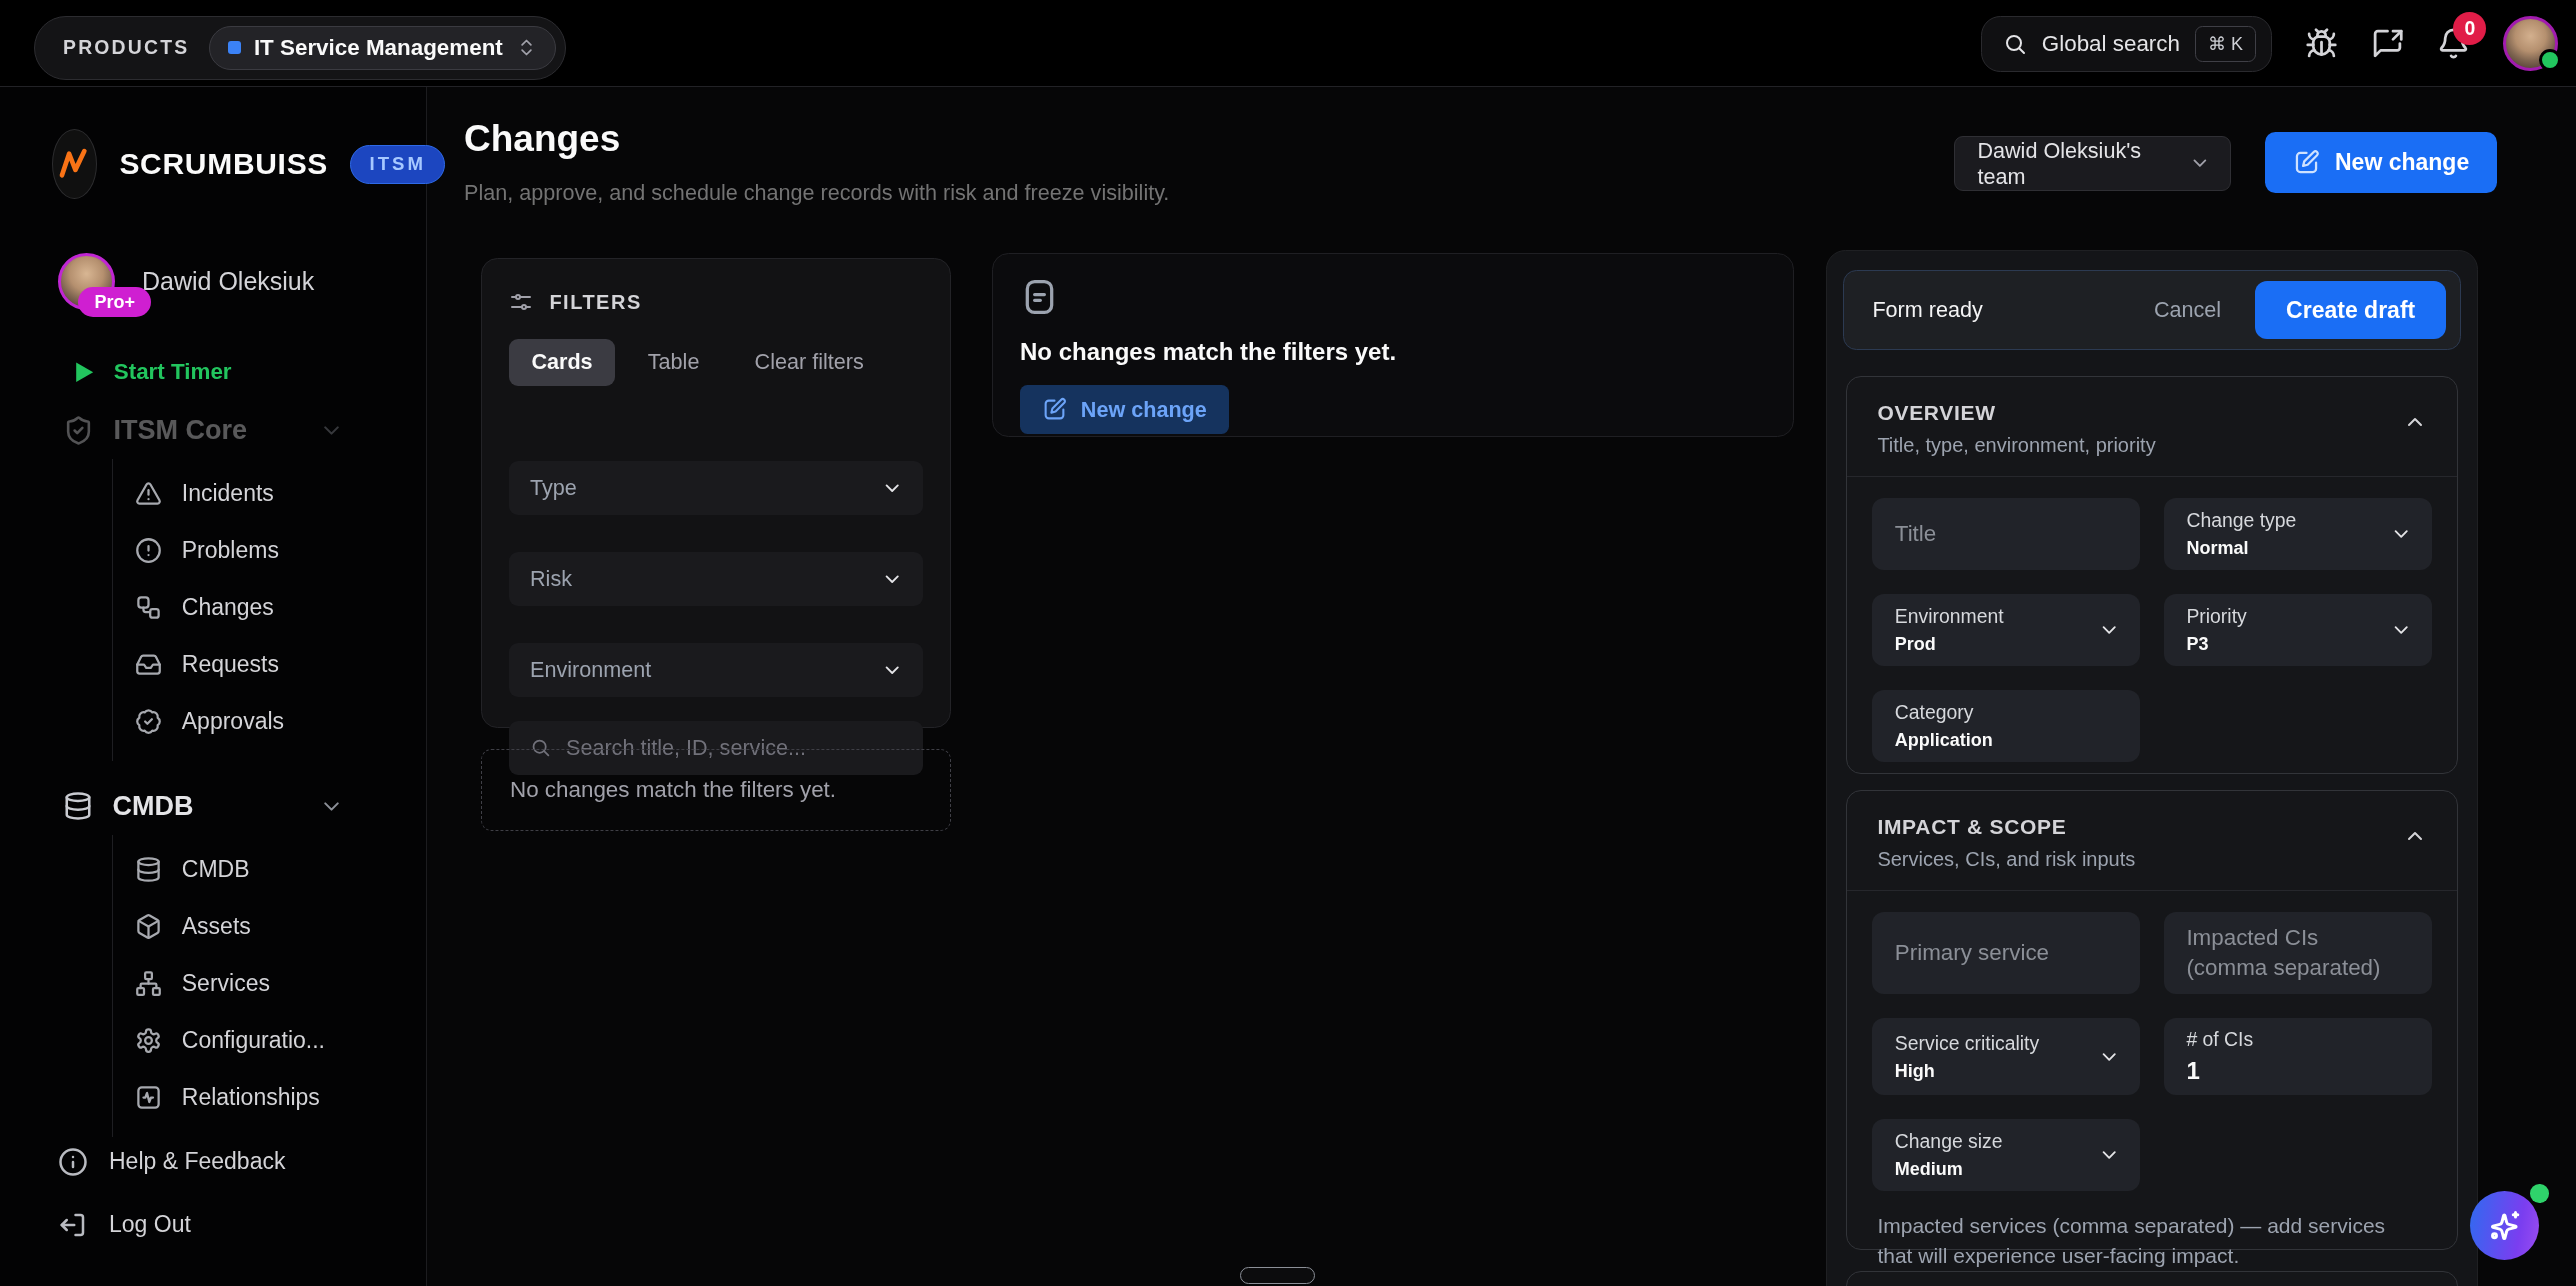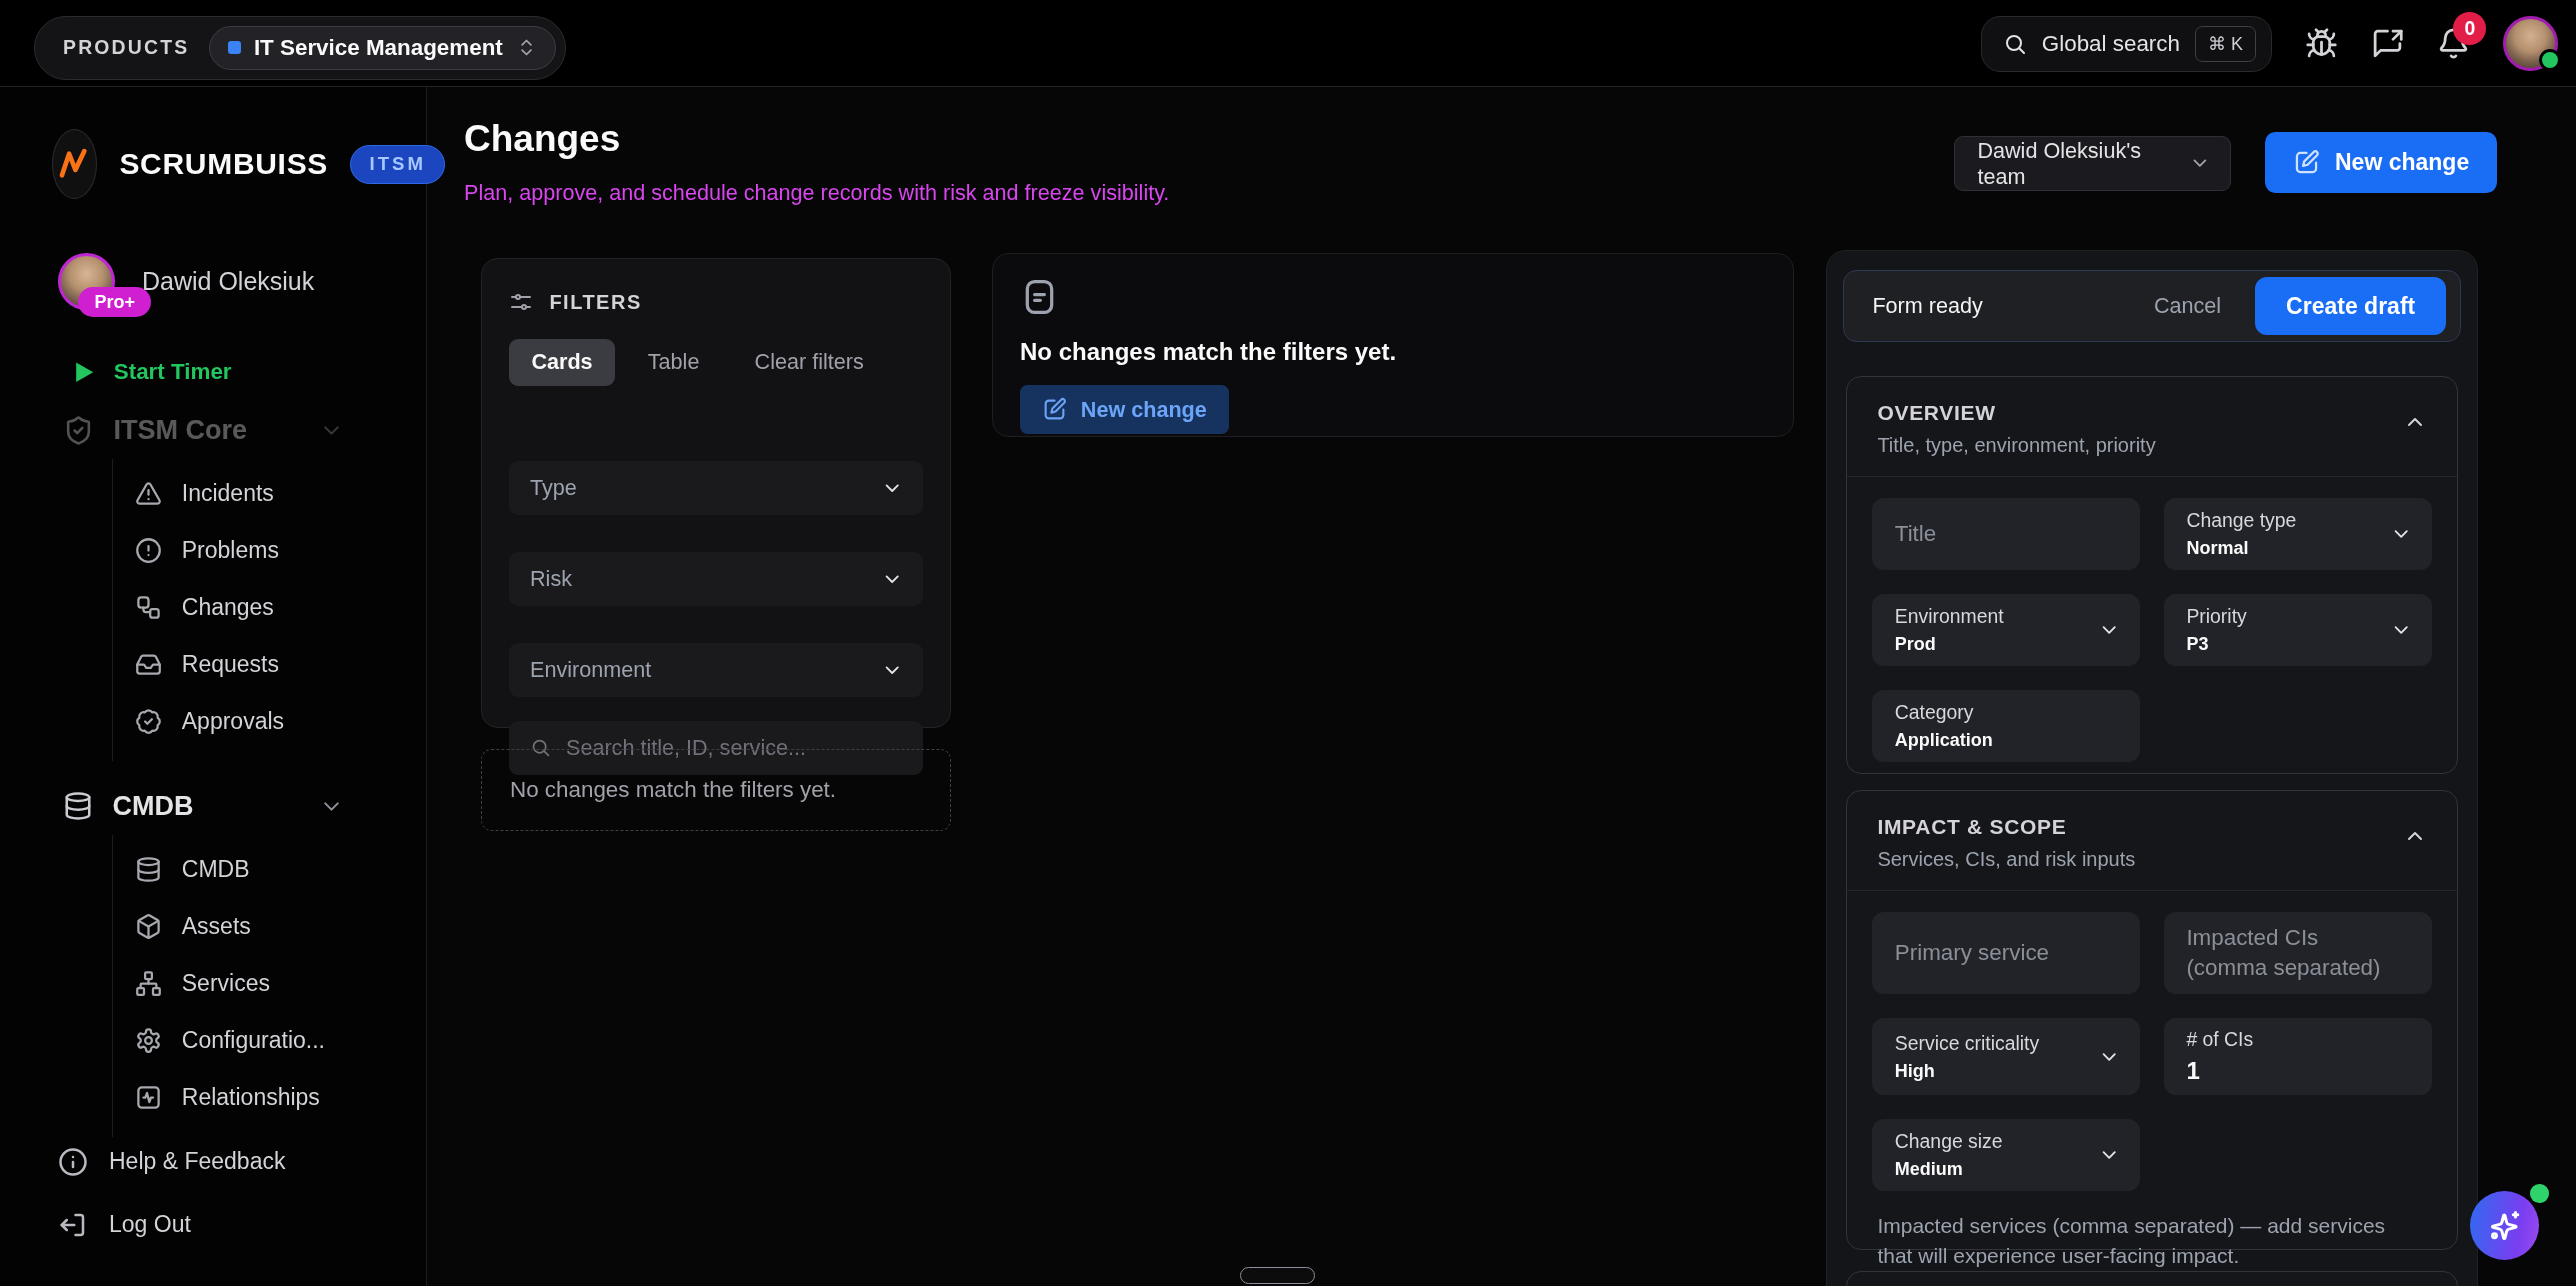--- a/index.html
+++ b/index.html
@@ -45,21 +45,21 @@
   .navlist { margin:13.4px 0 0 112px; border-left:1.5px solid #1e1e22; padding:6px 0 10.4px 22.4px; }
   .nav-item { display:flex; align-items:center; gap:19.4px; height:57px; color:#a7a9af; cursor:pointer; }
   .nav-item .nlabel { font-size:23px; color:#d4d4d8; }
   .foot { position:absolute; left:0; bottom:30px; width:100%; }
   .foot-item { display:flex; align-items:center; gap:21px; padding:16.4px 0 16.4px 58px; cursor:pointer; color:#b9bbc1; }
   .foot-item .flabel { font-size:23px; color:#d4d4d8; }
 
   
   .main { position:absolute; left:427px; top:87px; right:0; bottom:0; }
   .page-title { position:absolute; left:37px; top:31px; font-size:37px; font-weight:800; color:#fafafa; }
-  .page-subtitle { position:absolute; left:37px; top:93px; font-size:21.6px; color:#d946ef; }
+  .page-subtitle { position:absolute; left:37px; top:93px; font-size:21.6px; color:#737373; }
   .team-select { position:absolute; left:1527px; top:49px; width:277px; height:55px; background:#1b1b1f; border:0.7px solid #2f2f34; border-radius:9px; display:flex; align-items:center; justify-content:space-between; padding:0 19.4px 0 22.4px; cursor:pointer; }
   .team-select .tlabel { font-size:21.6px; color:#e4e4e7; }
   .btn-primary { background:#1a6ef5; color:#fff; border:none; border-radius:10.4px; display:flex; align-items:center; gap:15px; font-size:23px; font-weight:600; cursor:pointer; font-family:inherit; }
   .new-change-top { position:absolute; left:1838px; top:45px; height:61px; padding:0 28px; }
 
   
   .filters { position:absolute; left:54px; top:171px; width:470px; height:470px; background:#121214; border:0.7px solid #232327; border-radius:16.4px; padding:31px 27px; }
   .filters-head { display:flex; align-items:center; gap:16.4px; color:#a1a1aa; }
   .filters-title { font-size:20px; font-weight:700; letter-spacing:1.5px; color:#d4d4d8; }
   .chip-row { display:flex; align-items:center; gap:10.4px; margin-top:25px; }
@@ -75,21 +75,21 @@
   .dashed-empty .dmsg { font-size:22.4px; color:#a1a1aa; }
 
   
   .result-card { position:absolute; left:565px; top:166px; width:802px; height:184px; background:#0b0b0d; border:0.7px solid #1f1f23; border-radius:16.4px; padding:22.4px 27px; }
   .result-icon { width:39px; height:42px; color:#9ca3af; }
   .result-msg { margin-top:19.4px; font-size:24px; font-weight:700; color:#fafafa; }
   .btn-soft { margin-top:19.4px; background:#15335e; color:#6ca4f8; border:none; border-radius:7.5px; height:49px; padding:0 22.4px; display:flex; align-items:center; gap:13.4px; font-size:21.6px; font-weight:600; cursor:pointer; font-family:inherit; }
 
   
   .form-panel { position:absolute; left:1399px; top:163px; width:652px; height:1193px; background:#141518; border:0.7px solid #1f2023; border-radius:19.4px; }
-  .form-bar { position:absolute; left:16.4px; right:16.4px; top:19.4px; height:72px; background:#1e2024; border:0.7px solid #2c3a52; border-radius:13.4px; display:flex; align-items:center; padding:0 13.4px 0 28px; }
+  .form-bar { position:absolute; left:16.4px; right:16.4px; top:19.4px; height:80px; background:#1e2024; border:0.7px solid #2c3a52; border-radius:13.4px; display:flex; align-items:center; padding:0 13.4px 0 28px; }
   .form-status { font-size:21.6px; color:#f4f4f5; }
   .cancel-btn { margin-left:auto; margin-right:34px; background:none; border:none; font-size:21.6px; color:#9ca3af; cursor:pointer; font-family:inherit; }
   .create-btn { height:58px; padding:0 31px; border-radius:12px; }
 
   .sec-card { position:absolute; left:19.4px; right:19.4px; border:0.7px solid #323439; border-radius:15px; background:#151619; }
   .sec-overview { top:125px; height:398px; }
   .sec-impact { top:539px; height:460px; }
   .sec-peek { top:1020px; height:179px; }
   .sec-head { position:relative; padding:24px 30px 19.4px 30px; border-bottom:0.7px solid #26272c; }
   .sec-title { font-size:21px; font-weight:700; letter-spacing:0.7px; color:#d4d4d8; }

